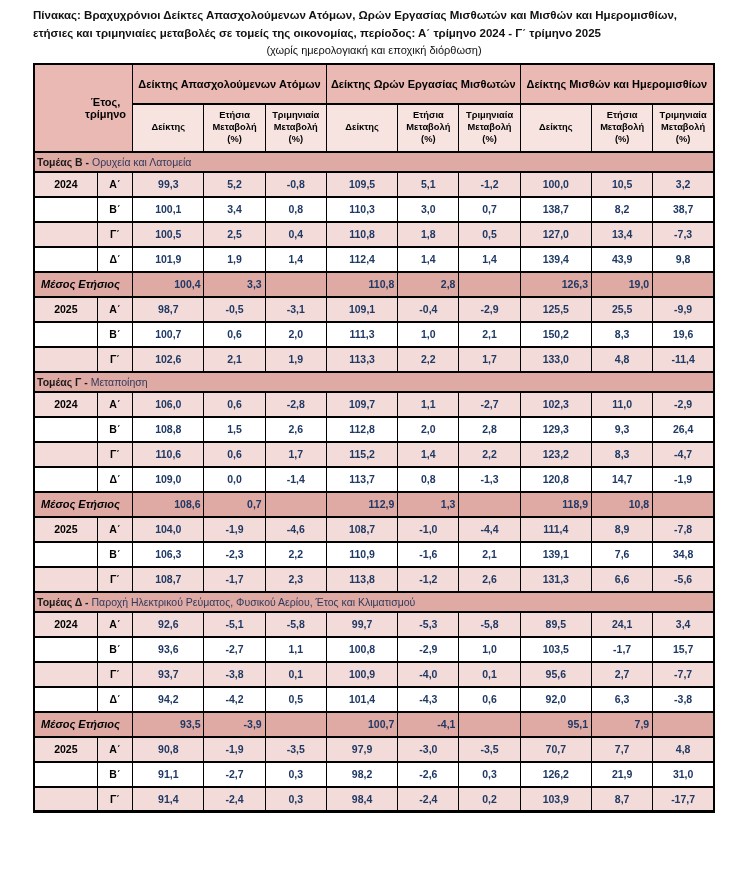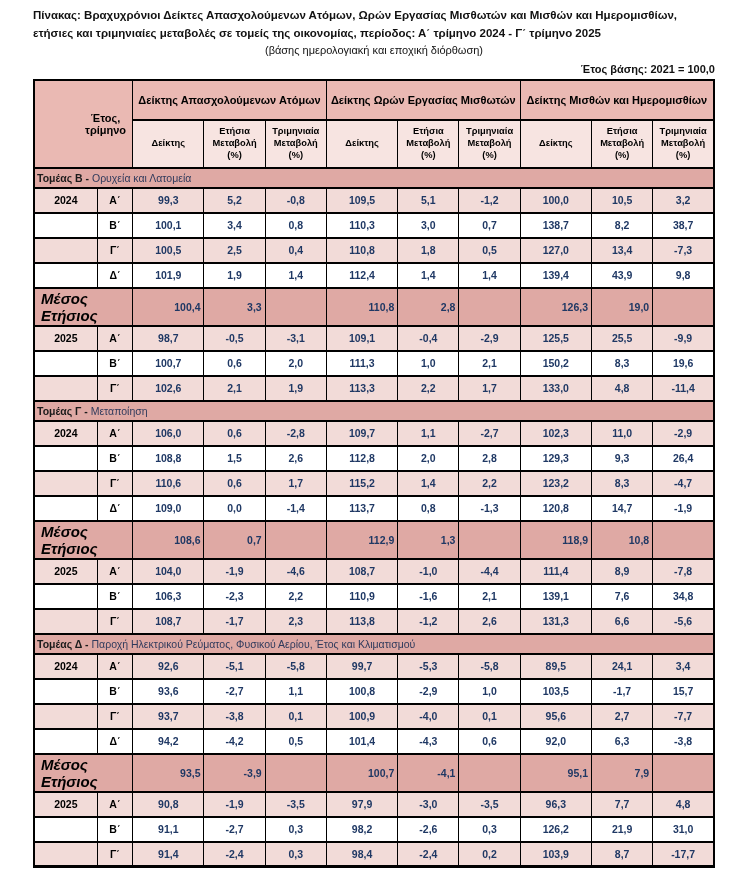--- a/index.html
+++ b/index.html
@@ -28,34 +28,33 @@
   td.section-cell b{color:#1a1a1a;}
   td.section-cell span{color:#2f3a5c;font-weight:normal;}
 
   tr.data-row td{height:25px;font-size:10.5px;text-align:center;vertical-align:middle;}
   td.year,td.quarter{font-weight:bold;color:#000;}
   td.val{font-weight:bold;color:#1f3864;}
 
   tr.row-pink td{background:#f2dbd8;}
   tr.row-white td{background:#ffffff;}
   tr.avg-row td{background:#dfa9a4;height:25px;font-size:10.5px;text-align:right;vertical-align:middle;}
-  tr.avg-row td.avg-label{font-style:italic;font-weight:bold;color:#000;text-align:left;padding-left:6px;font-size:15px;}
+  tr.avg-row td.avg-label{font-style:italic;font-weight:bold;color:#000;text-align:left;padding-left:6px;font-size:11px;}
 </style>
 </head>
 <body>
 
 <div class="page">
 
   <div class="title-block">
     <div class="title-line">Πίνακας: Βραχυχρόνιοι Δείκτες Απασχολούμενων Ατόμων, Ωρών Εργασίας Μισθωτών και Μισθών και Ημερομισθίων,</div>
     <div class="title-line">ετήσιες και τριμηνιαίες μεταβολές σε τομείς της οικονομίας, περίοδος: Α΄ τρίμηνο 2024 - Γ΄ τρίμηνο 2025</div>
-    <div class="subtitle-line">(βάσης ημερολογιακή και εποχική διόρθωση)</div>
+    <div class="subtitle-line">(χωρίς ημερολογιακή και εποχική διόρθωση)</div>
   </div>
 
-  <div class="base-year">Έτος βάσης: 2021 = 100,0</div>
 
   <table class="idx">
     <colgroup>
       <col class="c-year">
         <col class="c-q">
       <col class="c-idx">
         <col class="c-chg">
         <col class="c-chg">
       <col class="c-idx">
         <col class="c-chg">
@@ -365,21 +364,21 @@
         </tr>
         <tr class="data-row row-pink">
           <td class="year">2025</td>
           <td class="quarter">Α΄</td>
           <td class="val">90,8</td>
           <td class="val">-1,9</td>
           <td class="val">-3,5</td>
           <td class="val">97,9</td>
           <td class="val">-3,0</td>
           <td class="val">-3,5</td>
-          <td class="val">96,3</td>
+          <td class="val">70,7</td>
           <td class="val">7,7</td>
           <td class="val">4,8</td>
         </tr>
         <tr class="data-row row-white">
           <td class="year"></td>
           <td class="quarter">Β΄</td>
           <td class="val">91,1</td>
           <td class="val">-2,7</td>
           <td class="val">0,3</td>
           <td class="val">98,2</td>

